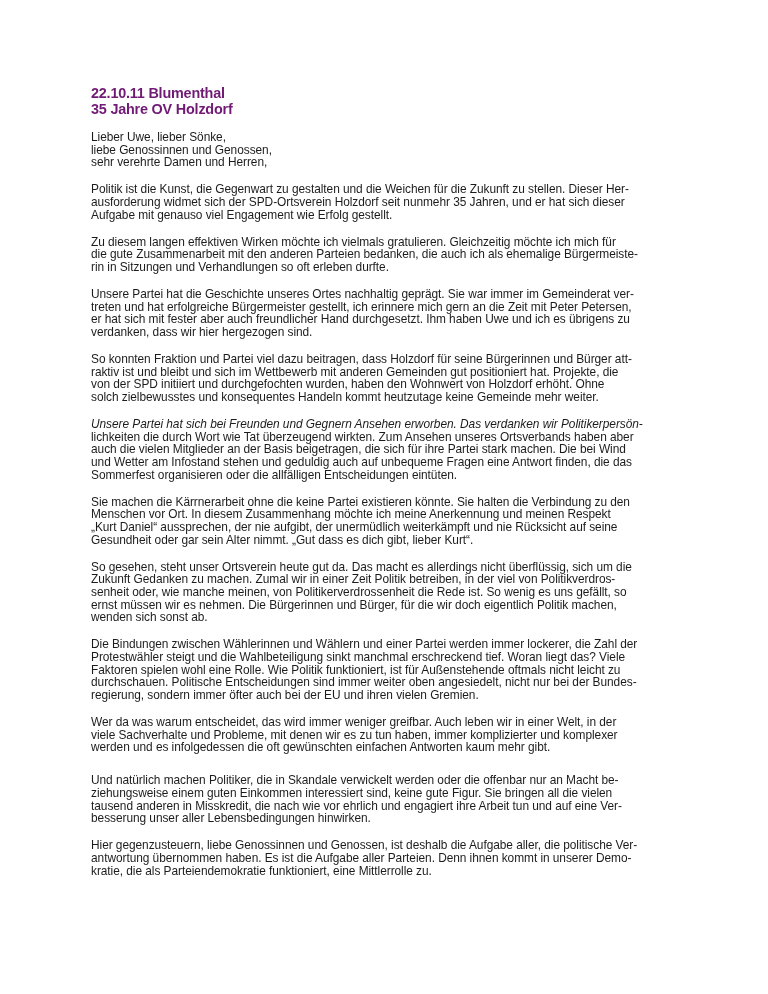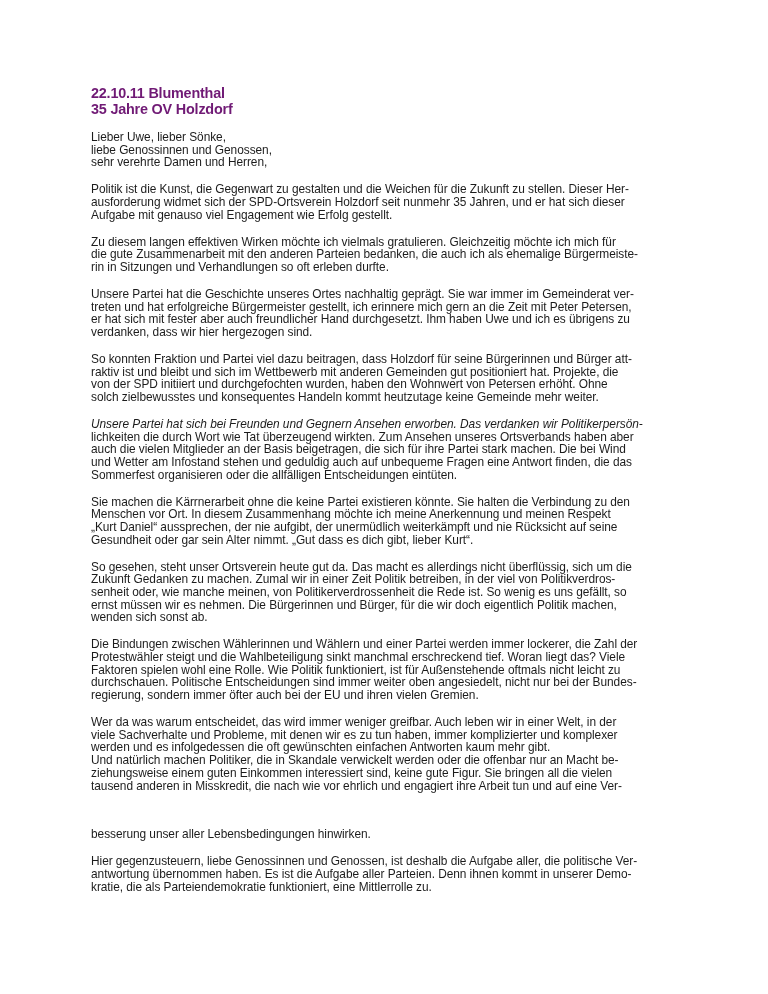--- a/index.html
+++ b/index.html
@@ -69,21 +69,21 @@
       </div>
       <div class="para">
         <span class="line" style="display: block;">Unsere Partei hat die Geschichte unseres Ortes nachhaltig geprägt. Sie war immer im Gemeinderat ver-</span>
         <span class="line" style="display: block;">treten und hat erfolgreiche Bürgermeister gestellt, ich erinnere mich gern an die Zeit mit Peter Petersen,</span>
         <span class="line" style="display: block;">er hat sich mit fester aber auch freundlicher Hand durchgesetzt. Ihm haben Uwe und ich es übrigens zu</span>
         <span class="line" style="display: block;">verdanken, dass wir hier hergezogen sind.</span>
       </div>
       <div class="para">
         <span class="line" style="display: block;">So konnten Fraktion und Partei viel dazu beitragen, dass Holzdorf für seine Bürgerinnen und Bürger att-</span>
         <span class="line" style="display: block;">raktiv ist und bleibt und sich im Wettbewerb mit anderen Gemeinden gut positioniert hat. Projekte, die</span>
-        <span class="line" style="display: block;">von der SPD initiiert und durchgefochten wurden, haben den Wohnwert von Petersen erhöht. Ohne</span>
+        <span class="line" style="display: block;">von der SPD initiiert und durchgefochten wurden, haben den Wohnwert von Holzdorf erhöht. Ohne</span>
         <span class="line" style="display: block;">solch zielbewusstes und konsequentes Handeln kommt heutzutage keine Gemeinde mehr weiter.</span>
       </div>
       <div class="para">
         <span class="line" style="display: block; font-style: italic;">Unsere Partei hat sich bei Freunden und Gegnern Ansehen erworben. Das verdanken wir Politikerpersön-</span>
         <span class="line" style="display: block;">lichkeiten die durch Wort wie Tat überzeugend wirkten. Zum Ansehen unseres Ortsverbands haben aber</span>
         <span class="line" style="display: block;">auch die vielen Mitglieder an der Basis beigetragen, die sich für ihre Partei stark machen. Die bei Wind</span>
         <span class="line" style="display: block;">und Wetter am Infostand stehen und geduldig auch auf unbequeme Fragen eine Antwort finden, die das</span>
         <span class="line" style="display: block;">Sommerfest organisieren oder die allfälligen Entscheidungen eintüten.</span>
       </div>
       <div class="para">
@@ -103,24 +103,24 @@
         <span class="line" style="display: block;">Die Bindungen zwischen Wählerinnen und Wählern und einer Partei werden immer lockerer, die Zahl der</span>
         <span class="line" style="display: block;">Protestwähler steigt und die Wahlbeteiligung sinkt manchmal erschreckend tief. Woran liegt das? Viele</span>
         <span class="line" style="display: block;">Faktoren spielen wohl eine Rolle. Wie Politik funktioniert, ist für Außenstehende oftmals nicht leicht zu</span>
         <span class="line" style="display: block;">durchschauen. Politische Entscheidungen sind immer weiter oben angesiedelt, nicht nur bei der Bundes-</span>
         <span class="line" style="display: block;">regierung, sondern immer öfter auch bei der EU und ihren vielen Gremien.</span>
       </div>
       <div class="para">
         <span class="line" style="display: block;">Wer da was warum entscheidet, das wird immer weniger greifbar. Auch leben wir in einer Welt, in der</span>
         <span class="line" style="display: block;">viele Sachverhalte und Probleme, mit denen wir es zu tun haben, immer komplizierter und komplexer</span>
         <span class="line" style="display: block;">werden und es infolgedessen die oft gewünschten einfachen Antworten kaum mehr gibt.</span>
-        <span class="line" style="display: block;">Und natürlich machen Politiker, die in Skandale verwickelt werden oder die offenbar nur an Macht be-</span>
+        <span class="line" style="display: block; margin-top: 20px;">Und natürlich machen Politiker, die in Skandale verwickelt werden oder die offenbar nur an Macht be-</span>
         <span class="line" style="display: block;">ziehungsweise einem guten Einkommen interessiert sind, keine gute Figur. Sie bringen all die vielen</span>
         <span class="line" style="display: block;">tausend anderen in Misskredit, die nach wie vor ehrlich und engagiert ihre Arbeit tun und auf eine Ver-</span>
-        <span class="line" style="display: block; margin-top: 36px;">besserung unser aller Lebensbedingungen hinwirken.</span>
+        <span class="line" style="display: block;">besserung unser aller Lebensbedingungen hinwirken.</span>
       </div>
       <div class="para">
         <span class="line" style="display: block;">Hier gegenzusteuern, liebe Genossinnen und Genossen, ist deshalb die Aufgabe aller, die politische Ver-</span>
         <span class="line" style="display: block;">antwortung übernommen haben. Es ist die Aufgabe aller Parteien. Denn ihnen kommt in unserer Demo-</span>
         <span class="line" style="display: block;">kratie, die als Parteiendemokratie funktioniert, eine Mittlerrolle zu.</span>
       </div>
     </div>
 </div>
 
 </body></html>

